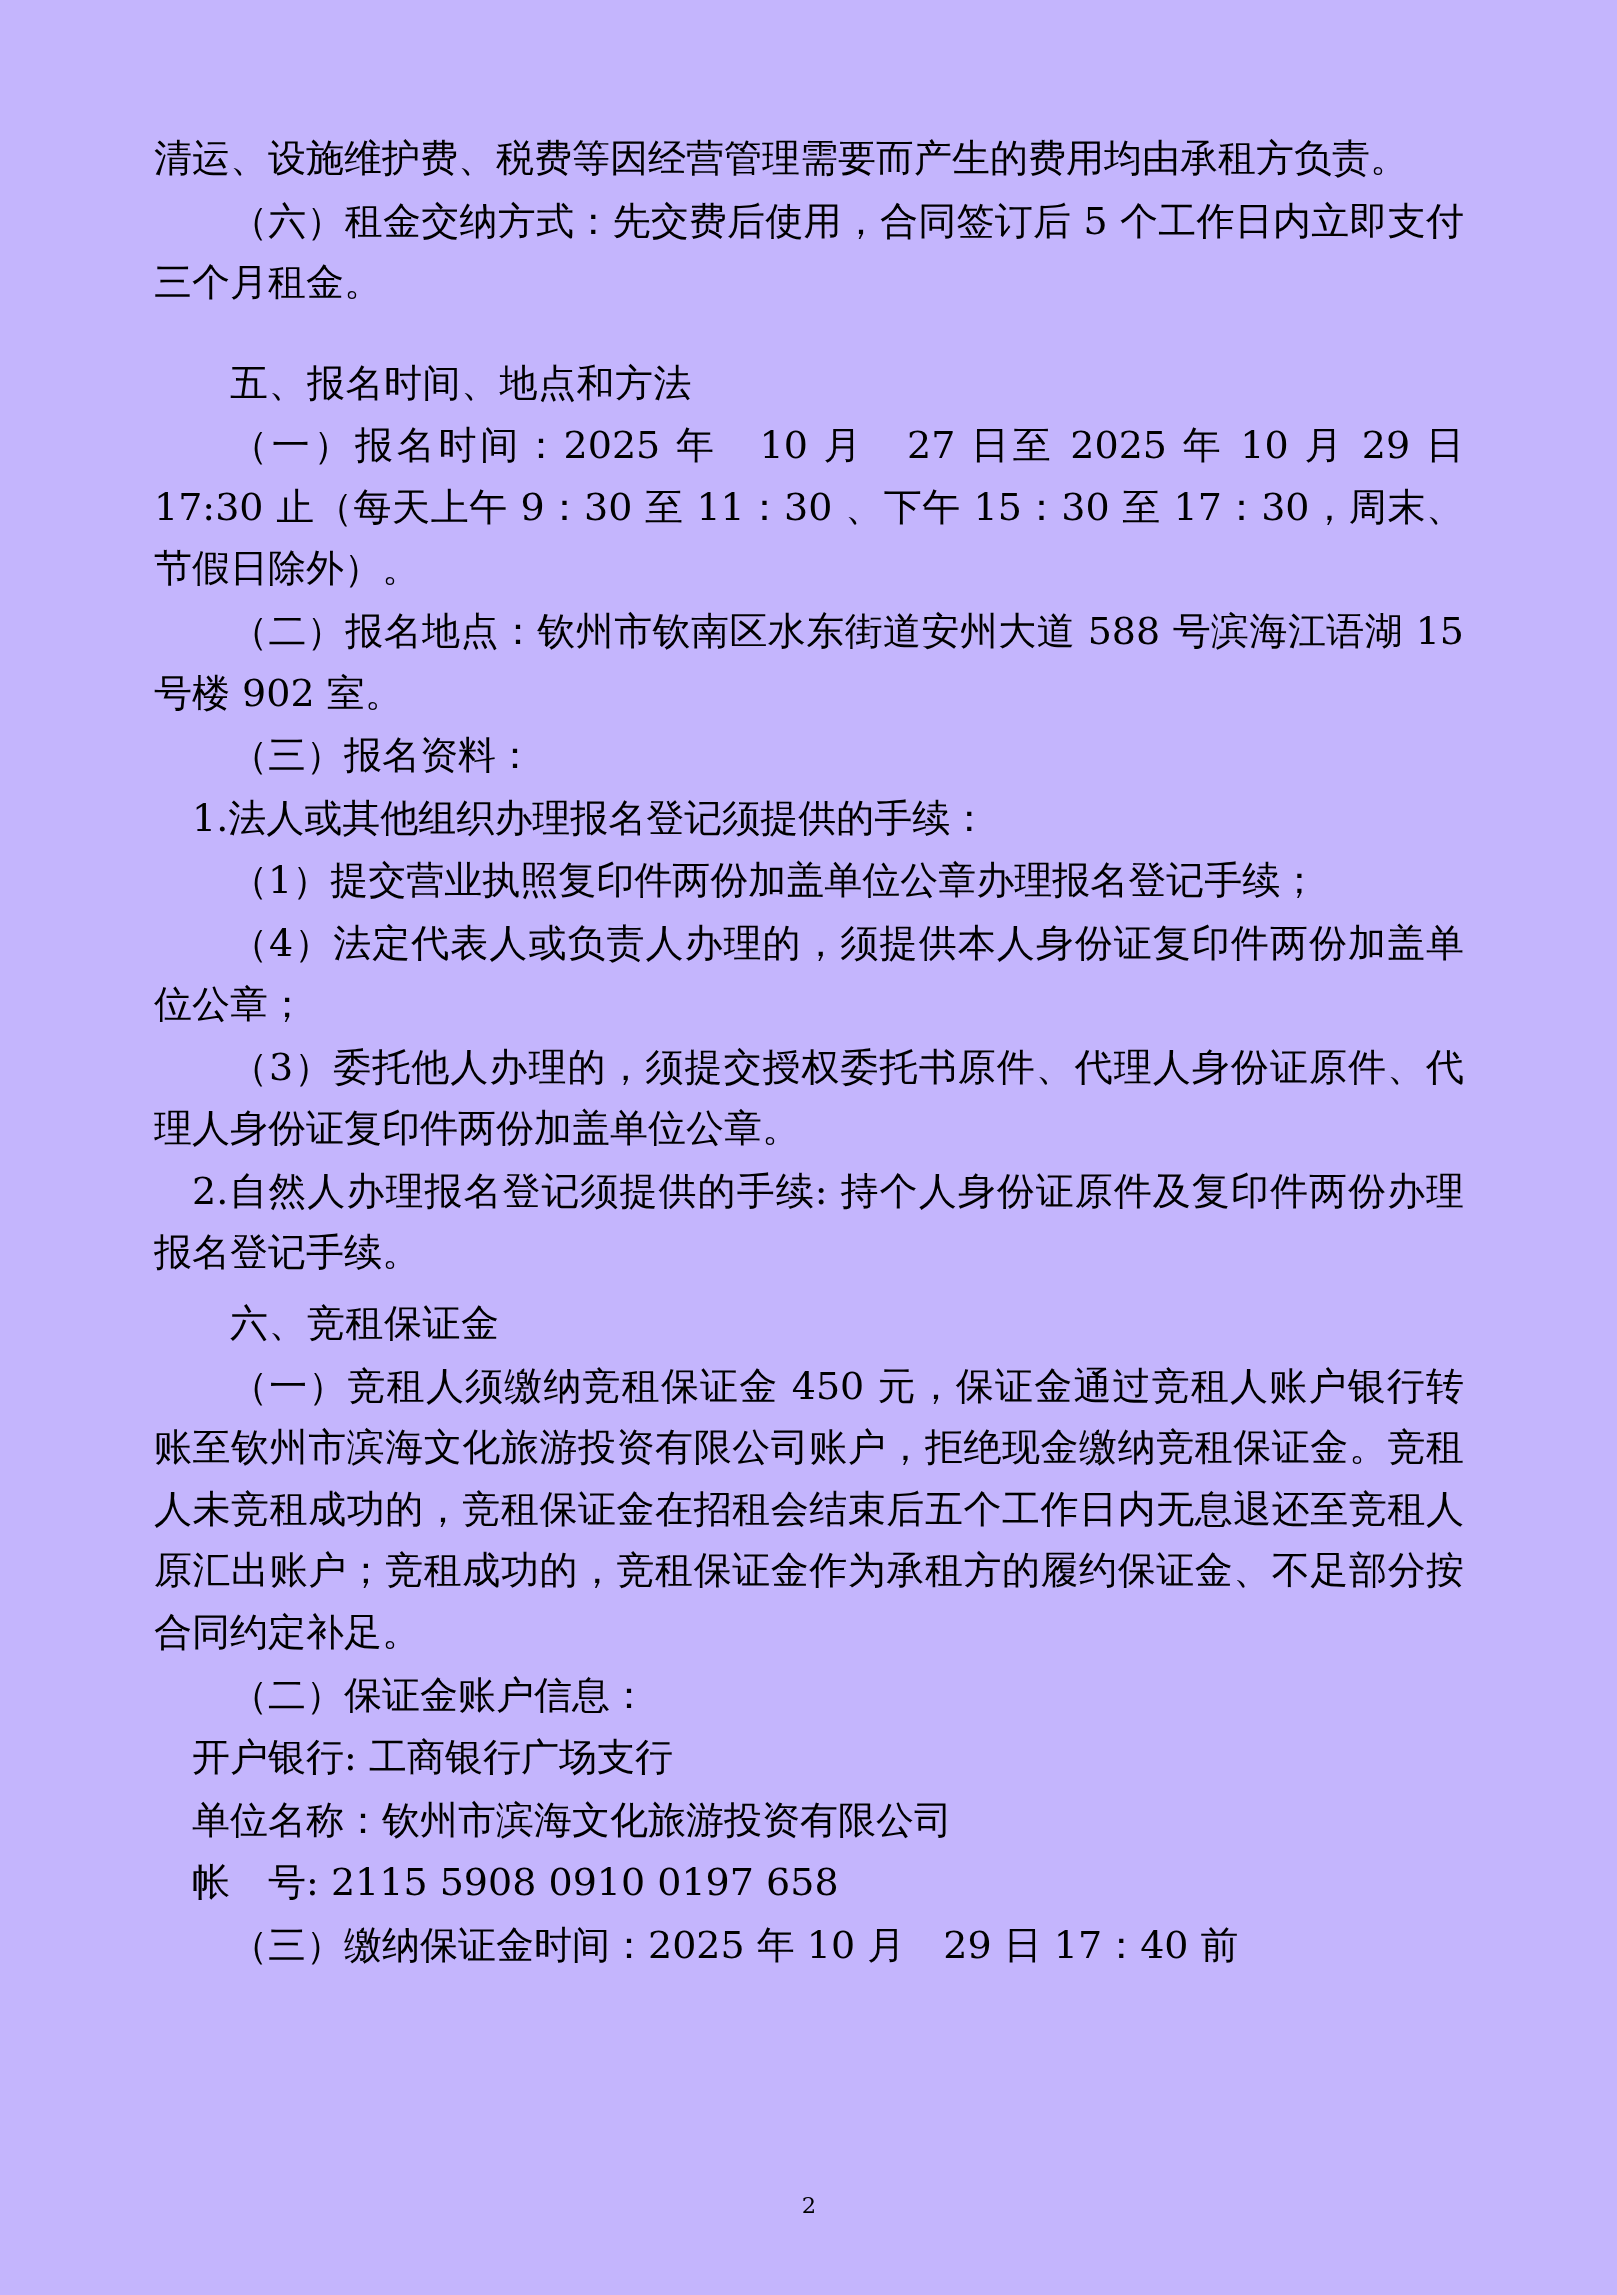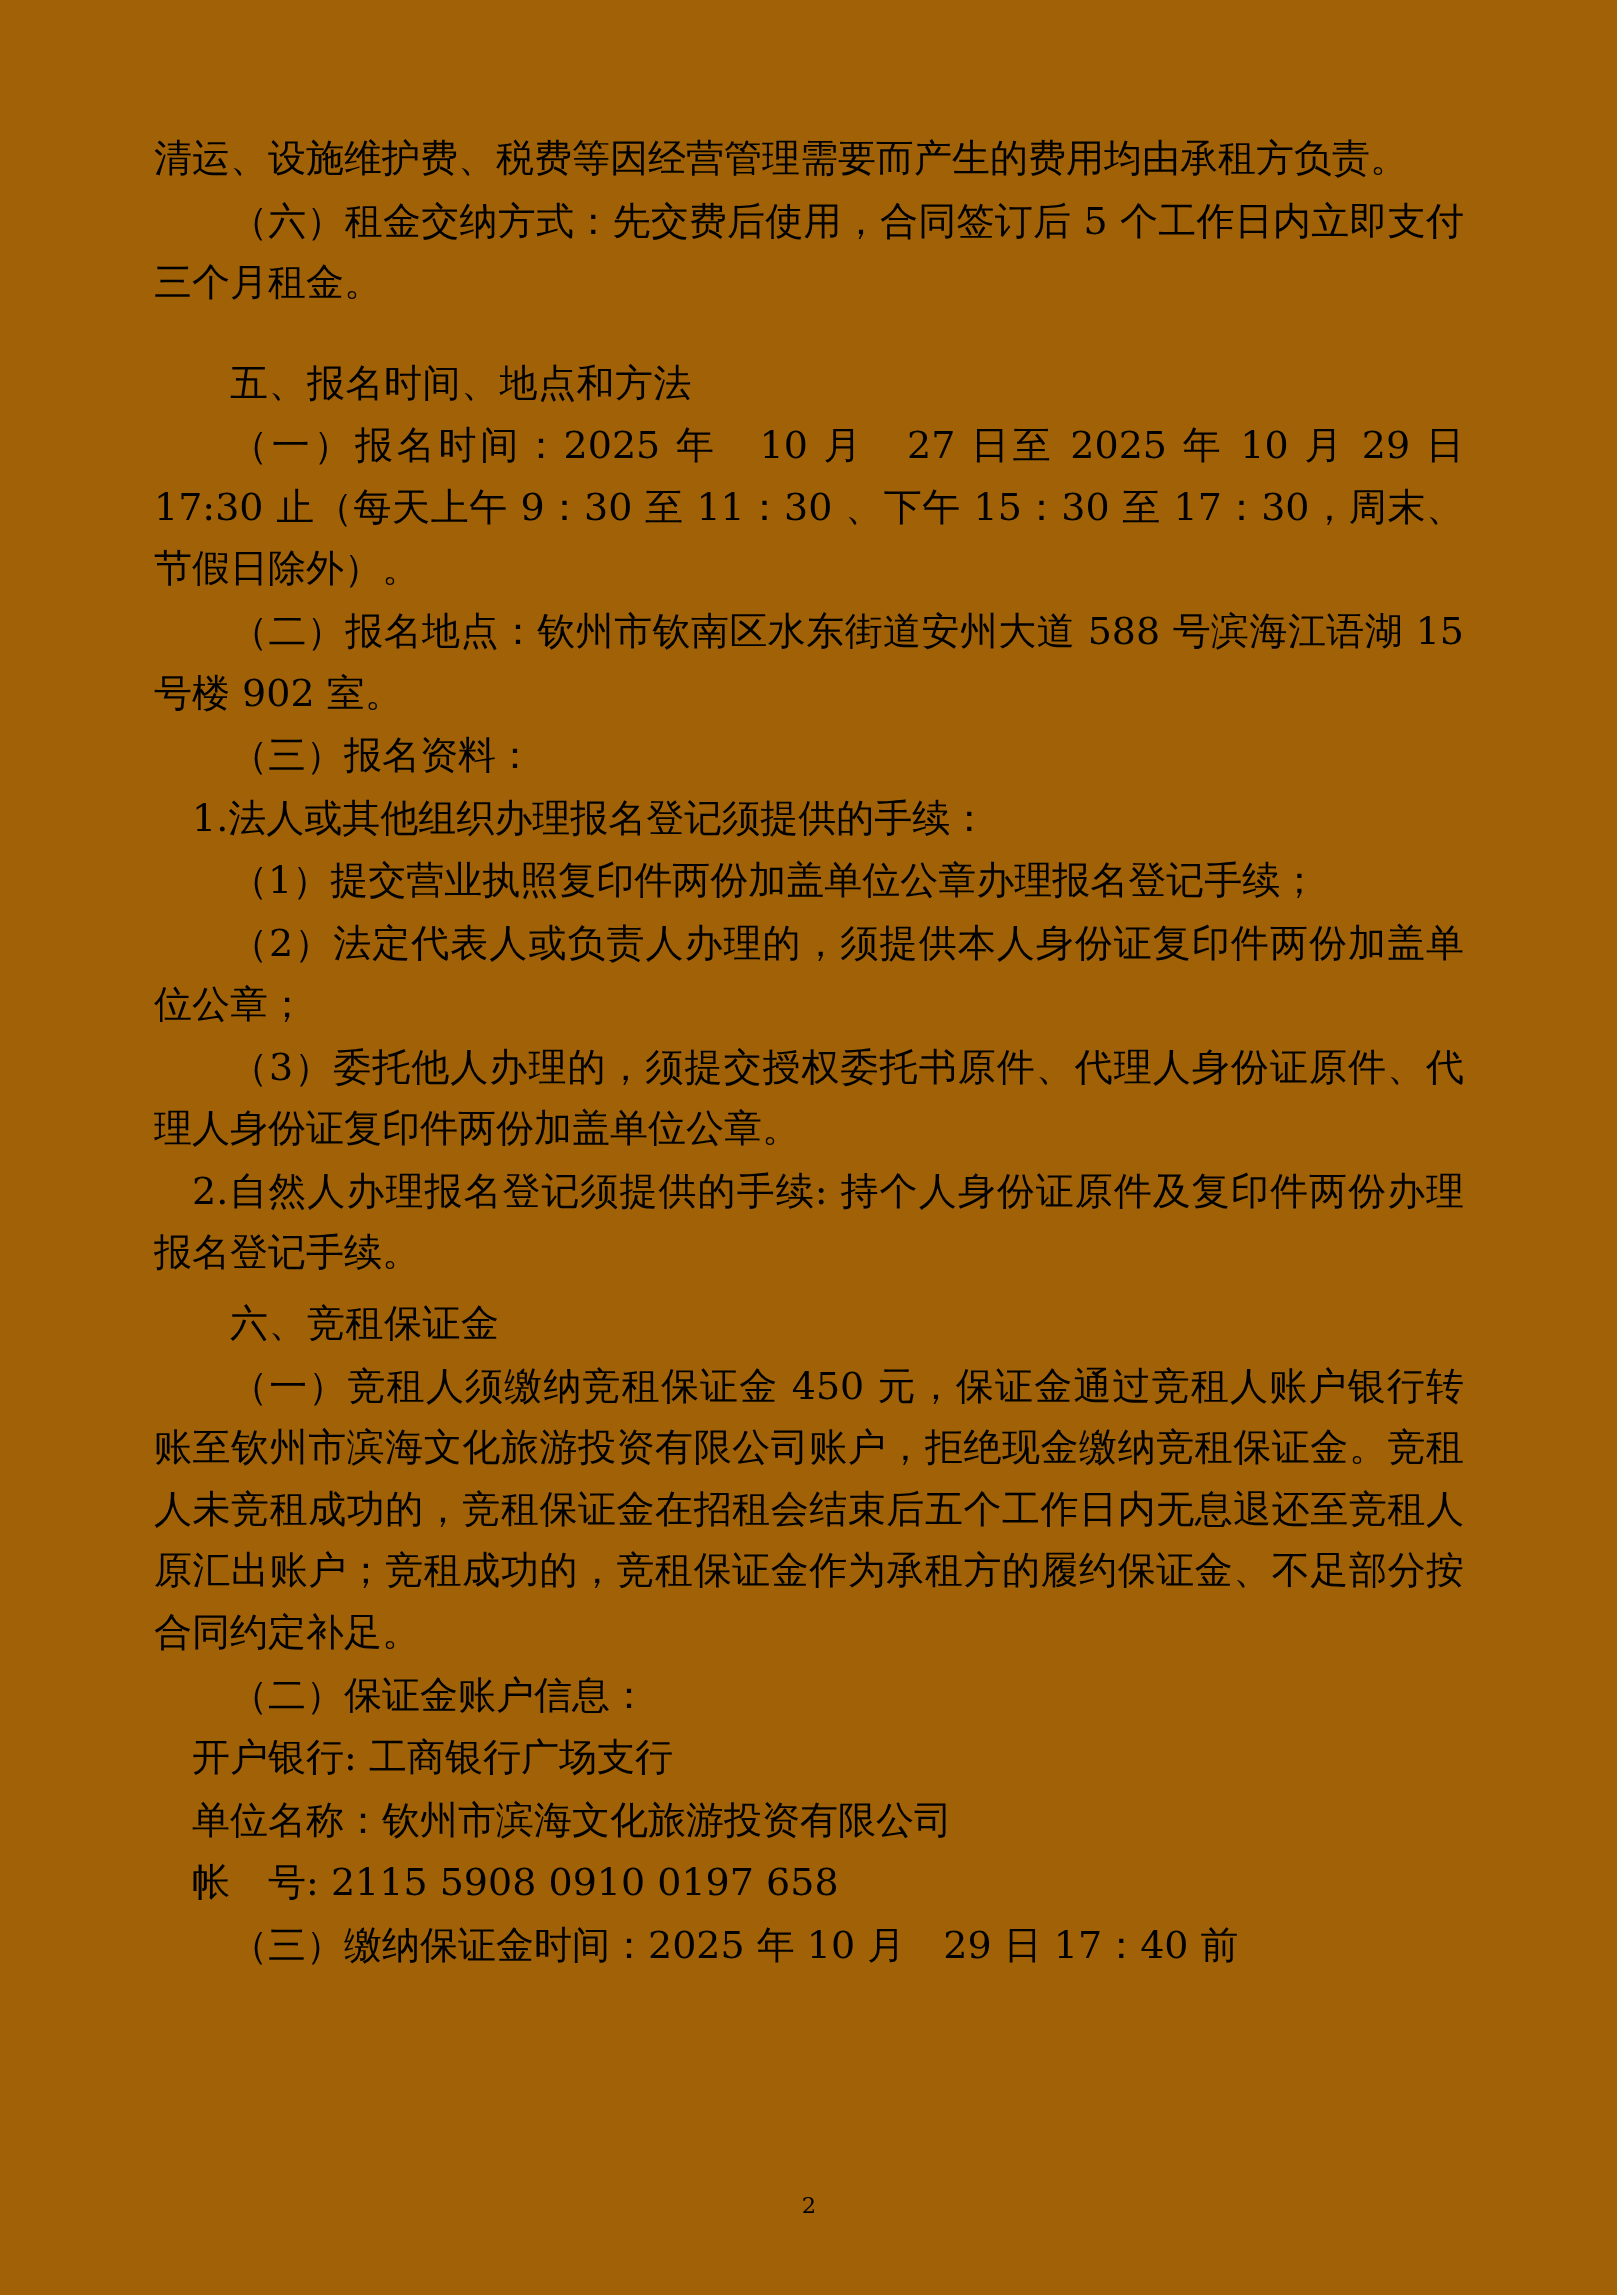--- a/index.html
+++ b/index.html
@@ -9,21 +9,21 @@
   }
   body {
     font-family: "DejaVu Serif", "Liberation Serif", serif;
     color: #000000;
   }
   .page {
     width: 1618px;
     height: 2295px;
     box-sizing: border-box;
     position: relative;
-    background: #a16207;
+    background: #c4b5fd;
     padding: 128px 154px 0 154px;
   }
   .doc-body {
     font-size: 38px;
     line-height: 1.62;
     text-align: justify;
     text-justify: inter-ideograph;
   }
   .para {
     margin: 0 0 1px 0;
@@ -71,21 +71,21 @@
     <p class="para indent">（一）报名时间：2025 年　10 月　27 日至 2025 年 10 月 29 日 17:30 止（每天上午 9：30 至 11：30 、下午 15：30 至 17：30，周末、节假日除外）。</p>
 
     <p class="para indent">（二）报名地点：钦州市钦南区水东街道安州大道 588 号滨海江语湖 15 号楼 902 室。</p>
 
     <p class="para indent">（三）报名资料：</p>
 
     <p class="para indent-small">1.法人或其他组织办理报名登记须提供的手续：</p>
 
     <p class="para indent">（1）提交营业执照复印件两份加盖单位公章办理报名登记手续；</p>
 
-    <p class="para indent">（2）法定代表人或负责人办理的，须提供本人身份证复印件两份加盖单位公章；</p>
+    <p class="para indent">（4）法定代表人或负责人办理的，须提供本人身份证复印件两份加盖单位公章；</p>
 
     <p class="para indent">（3）委托他人办理的，须提交授权委托书原件、代理人身份证原件、代理人身份证复印件两份加盖单位公章。</p>
 
     <p class="para indent-small">2.自然人办理报名登记须提供的手续: 持个人身份证原件及复印件两份办理报名登记手续。</p>
 
     <p class="para heading">六、竞租保证金</p>
 
     <p class="para indent">（一）竞租人须缴纳竞租保证金 450 元，保证金通过竞租人账户银行转账至钦州市滨海文化旅游投资有限公司账户，拒绝现金缴纳竞租保证金。竞租人未竞租成功的，竞租保证金在招租会结束后五个工作日内无息退还至竞租人原汇出账户；竞租成功的，竞租保证金作为承租方的履约保证金、不足部分按合同约定补足。</p>
 
     <p class="para indent">（二）保证金账户信息：</p>

